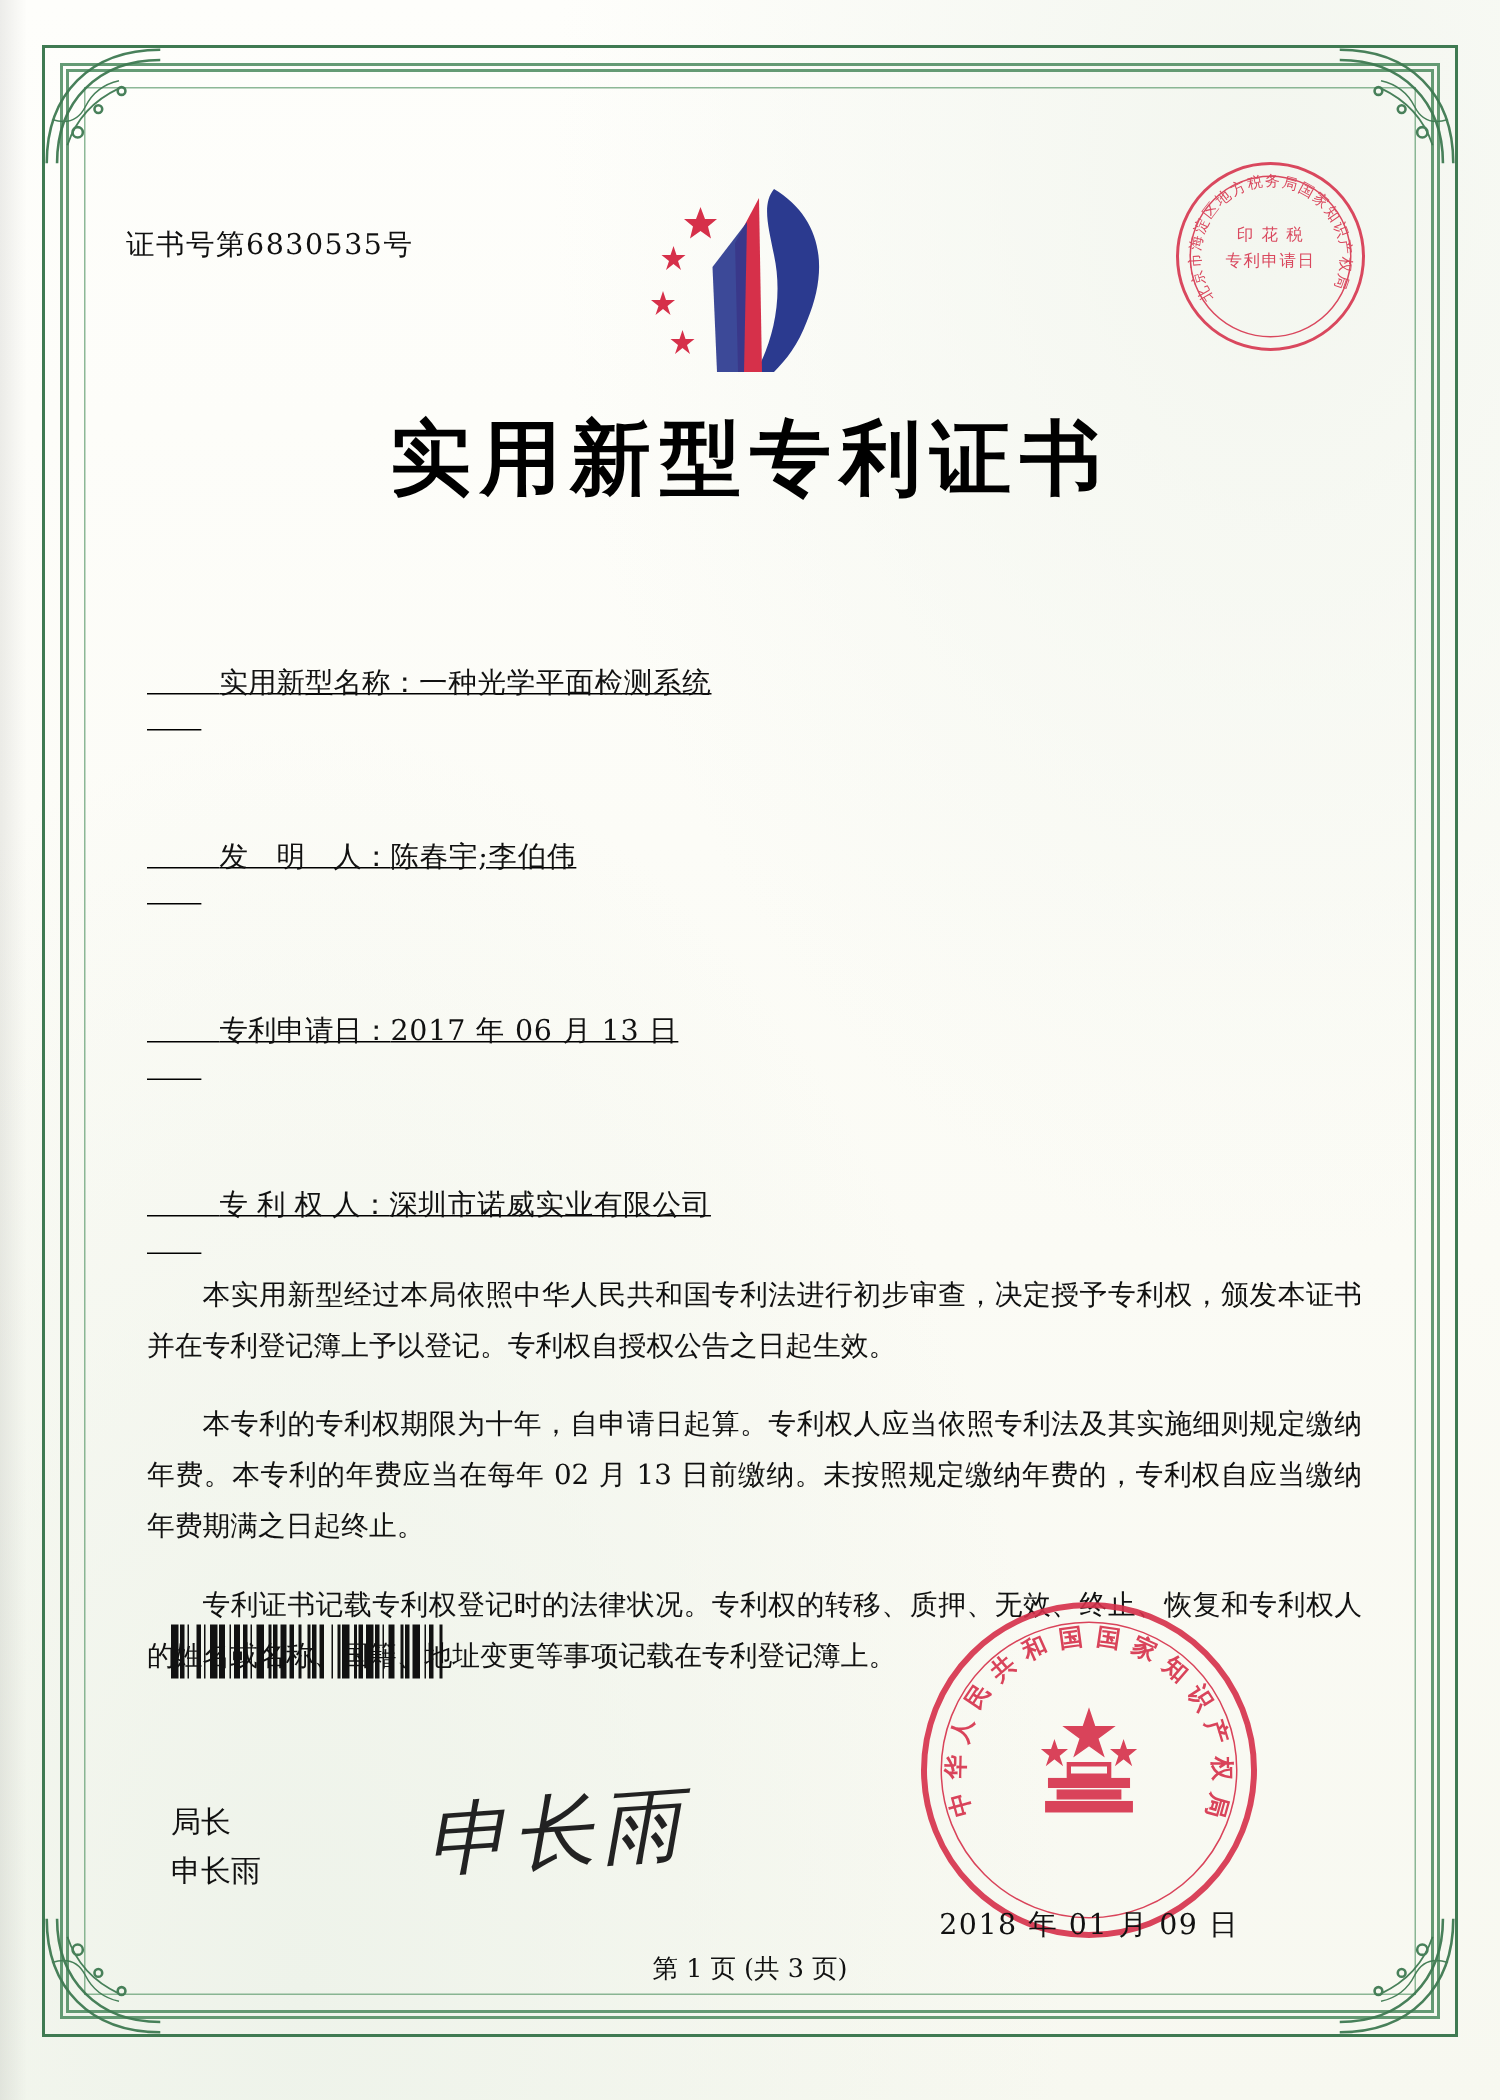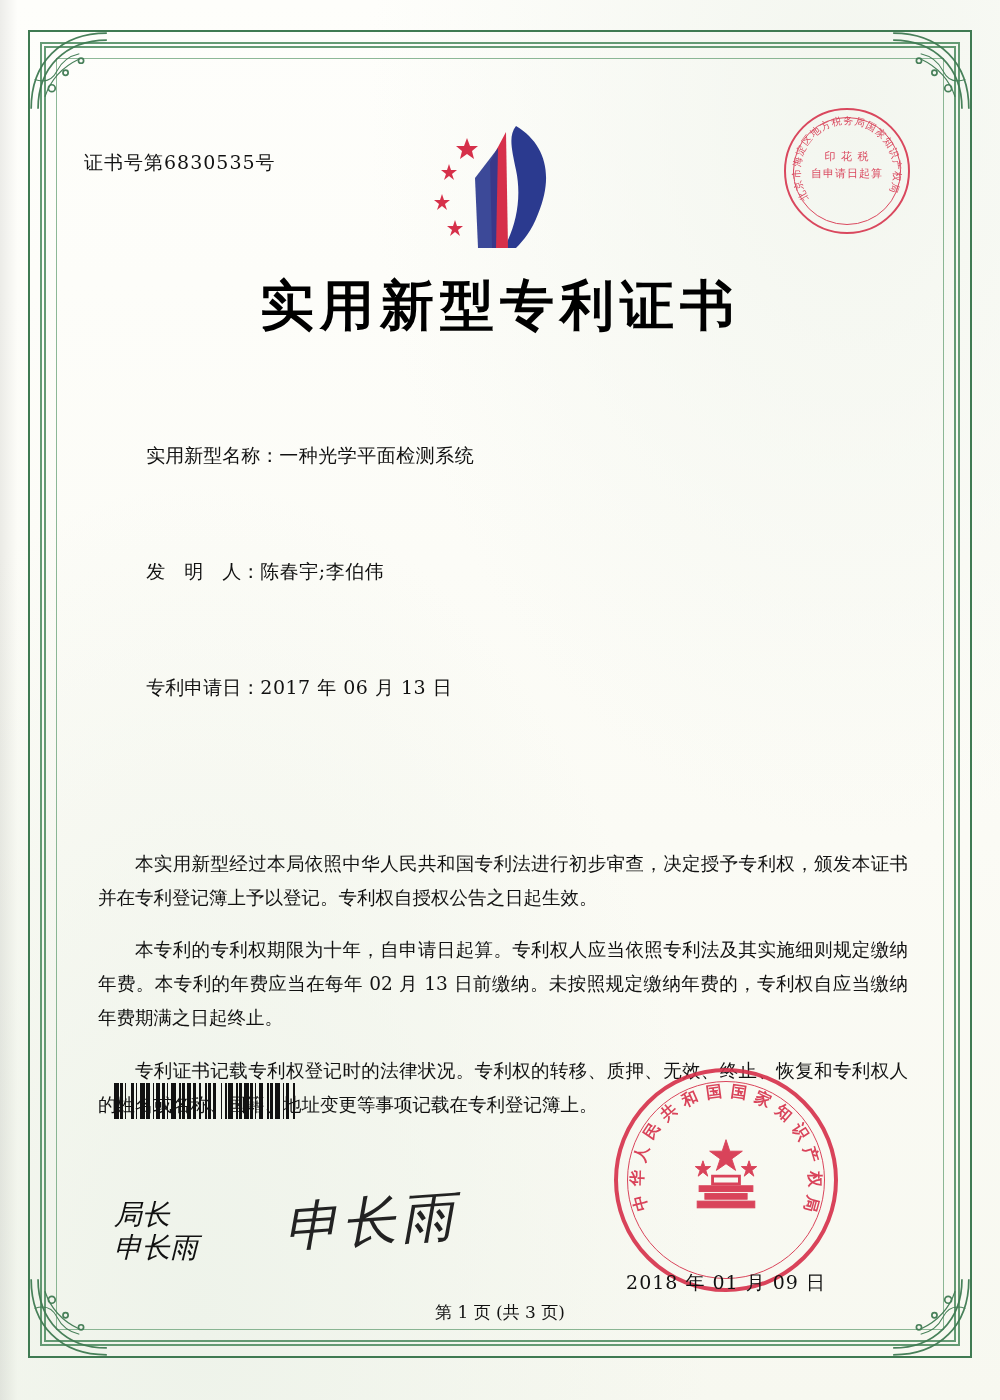--- a/index.html
+++ b/index.html
@@ -76,21 +76,21 @@
     transform-origin:0 0;
     white-space:nowrap;
   }
 
   .title{
     position:absolute;left:0;right:0;top:212px;text-align:center;
     font-size:54px;font-weight:bold;letter-spacing:6px;color:#000;
     font-family:"DejaVu Serif", serif;
   }
 
-  .fields{position:absolute;left:42px;right:40px;top:360px;}
+  .fields{position:absolute;left:42px;right:40px;top:360px;text-decoration:underline;}
   .field{
     font-size:19px;color:#111;margin-bottom:42px;line-height:1.3;
     white-space:pre;
   }
   .field .lbl{letter-spacing:0px;}
   .field .val{letter-spacing:0.5px;}
 
   .paras{position:absolute;left:42px;right:36px;top:770px;}
   .para{
     font-size:18.5px;line-height:34px;color:#111;text-align:justify;
@@ -114,21 +114,21 @@
     position:absolute;left:50%;top:50%;transform:translate(-50%,-50%);
     width:96px;height:96px;
   }
   .seal .emblem svg{width:100%;height:100%;display:block;}
   .seal .arc span{
     position:absolute;left:50%;top:50%;transform-origin:0 0;
     font-size:16px;font-weight:bold;white-space:nowrap;
   }
 
   .signer{
-    position:absolute;left:58px;top:1140px;font-size:28px;color:#111;line-height:33px;font-style:italic;
+    position:absolute;left:58px;top:1140px;font-size:20px;color:#111;line-height:33px;
   }
   .sign-script{
     position:absolute;left:228px;top:1128px;
     font-size:54px;color:#111;font-family:"DejaVu Serif", serif;
     font-style:italic;letter-spacing:4px;transform:rotate(-4deg);
     opacity:.92;
   }
   .issue-date{
     position:absolute;right:118px;top:1212px;font-size:19px;color:#111;letter-spacing:1px;
   }
@@ -231,35 +231,38 @@
           <span style="font-size: 10px; transform: rotate(28.5deg) translate(0px, -50px) rotate(0deg) translate(-50%, -50%);">国</span>
           <span style="font-size: 10px; transform: rotate(42deg) translate(0px, -50px) rotate(0deg) translate(-50%, -50%);">家</span>
           <span style="font-size: 10px; transform: rotate(55.5deg) translate(0px, -50px) rotate(0deg) translate(-50%, -50%);">知</span>
           <span style="font-size: 10px; transform: rotate(69deg) translate(0px, -50px) rotate(0deg) translate(-50%, -50%);">识</span>
           <span style="font-size: 10px; transform: rotate(82.5deg) translate(0px, -50px) rotate(0deg) translate(-50%, -50%);">产</span>
           <span style="font-size: 10px; transform: rotate(96deg) translate(0px, -50px) rotate(0deg) translate(-50%, -50%);">权</span>
           <span style="font-size: 10px; transform: rotate(109.5deg) translate(0px, -50px) rotate(0deg) translate(-50%, -50%);">局</span>
         </div>
       <div class="ts-lines">
         <div>印 花 税</div>
-        <div>自申请日起算</div>
+        <div>专利申请日</div>
       </div>
     </div>
 
     <div class="title">实用新型专利证书</div>
 
     <div class="fields">
       <div class="field">
         <span class="lbl">实用新型名称：</span><span class="val">一种光学平面检测系统</span>
       </div>
       <div class="field">
         <span class="lbl">发　明　人：</span><span class="val">陈春宇;李伯伟</span>
       </div>
       <div class="field">
         <span class="lbl">专利申请日：</span><span class="val">2017 年 06 月 13 日</span>
+      </div>
+      <div class="field">
+        <span class="lbl">专 利 权 人：</span><span class="val">深圳市诺威实业有限公司</span>
       </div>
     </div>
 
     <div class="paras">
       <p class="para">本实用新型经过本局依照中华人民共和国专利法进行初步审查，决定授予专利权，颁发本证书并在专利登记簿上予以登记。专利权自授权公告之日起生效。</p>
       <p class="para">本专利的专利权期限为十年，自申请日起算。专利权人应当依照专利法及其实施细则规定缴纳年费。本专利的年费应当在每年 02 月 13 日前缴纳。未按照规定缴纳年费的，专利权自应当缴纳年费期满之日起终止。</p>
       <p class="para">专利证书记载专利权登记时的法律状况。专利权的转移、质押、无效、终止、恢复和专利权人的姓名或名称、国籍、地址变更等事项记载在专利登记簿上。</p>
     </div>
 
     <div class="barcode" id="barcode">

